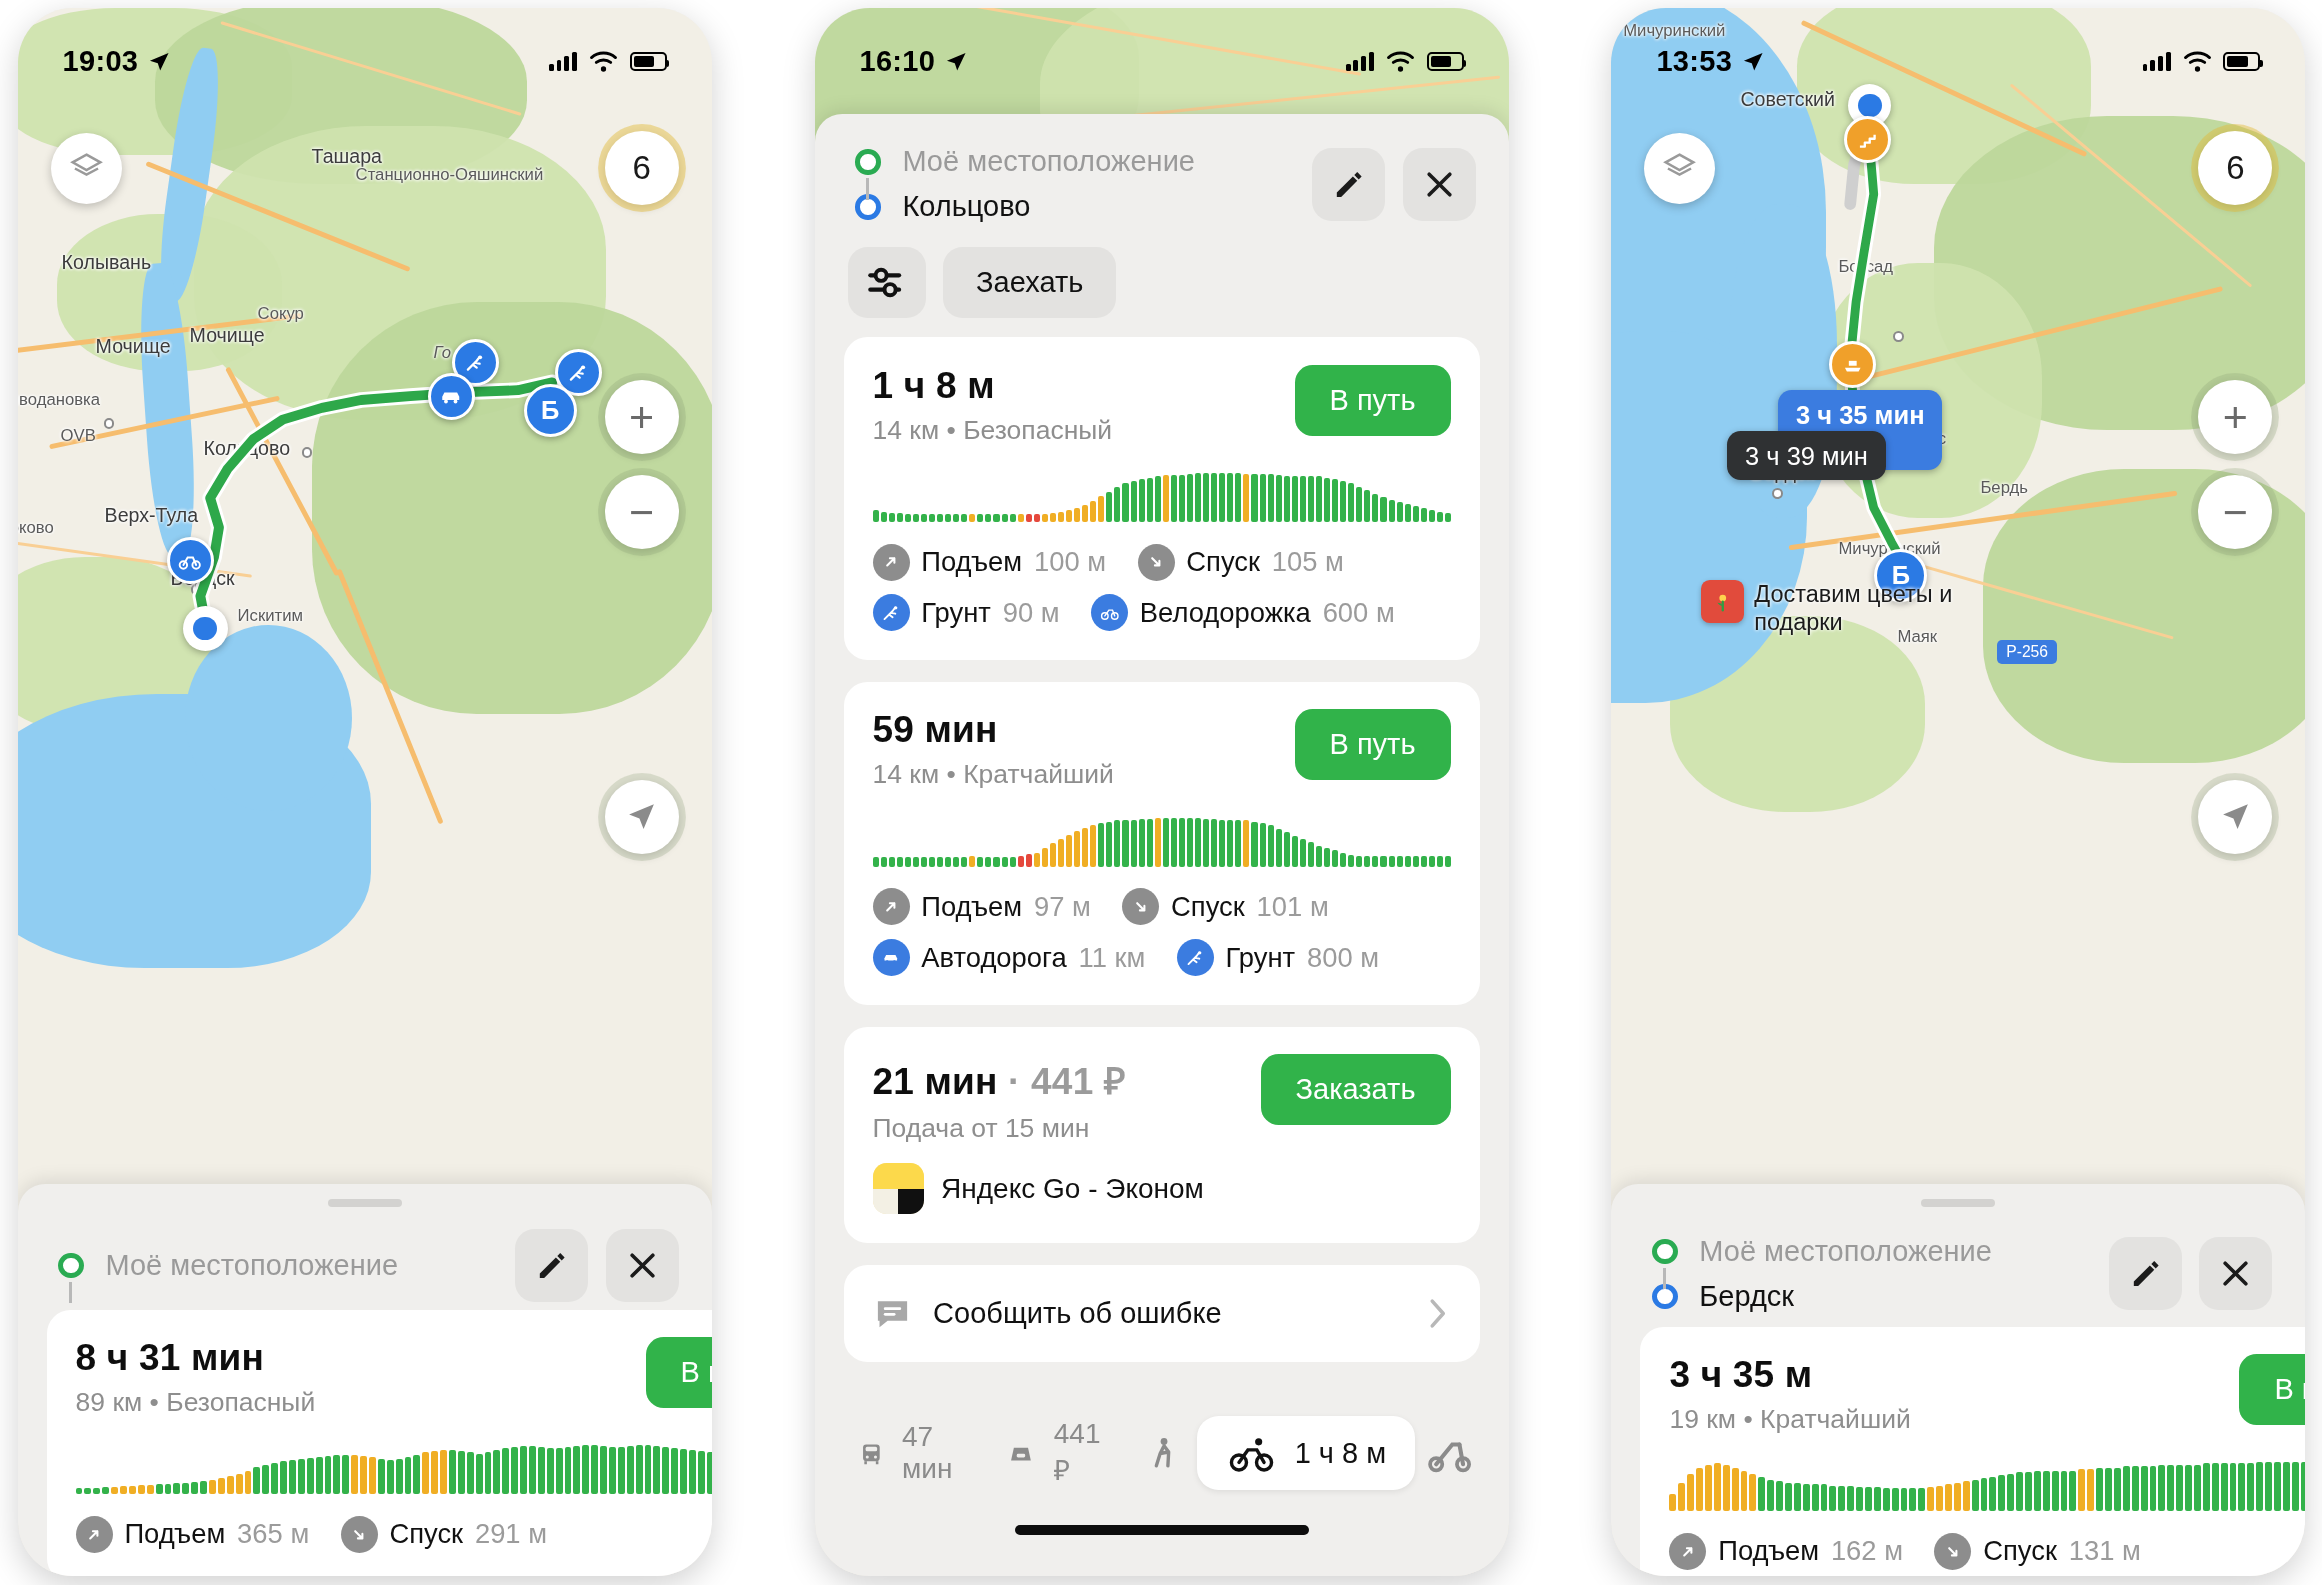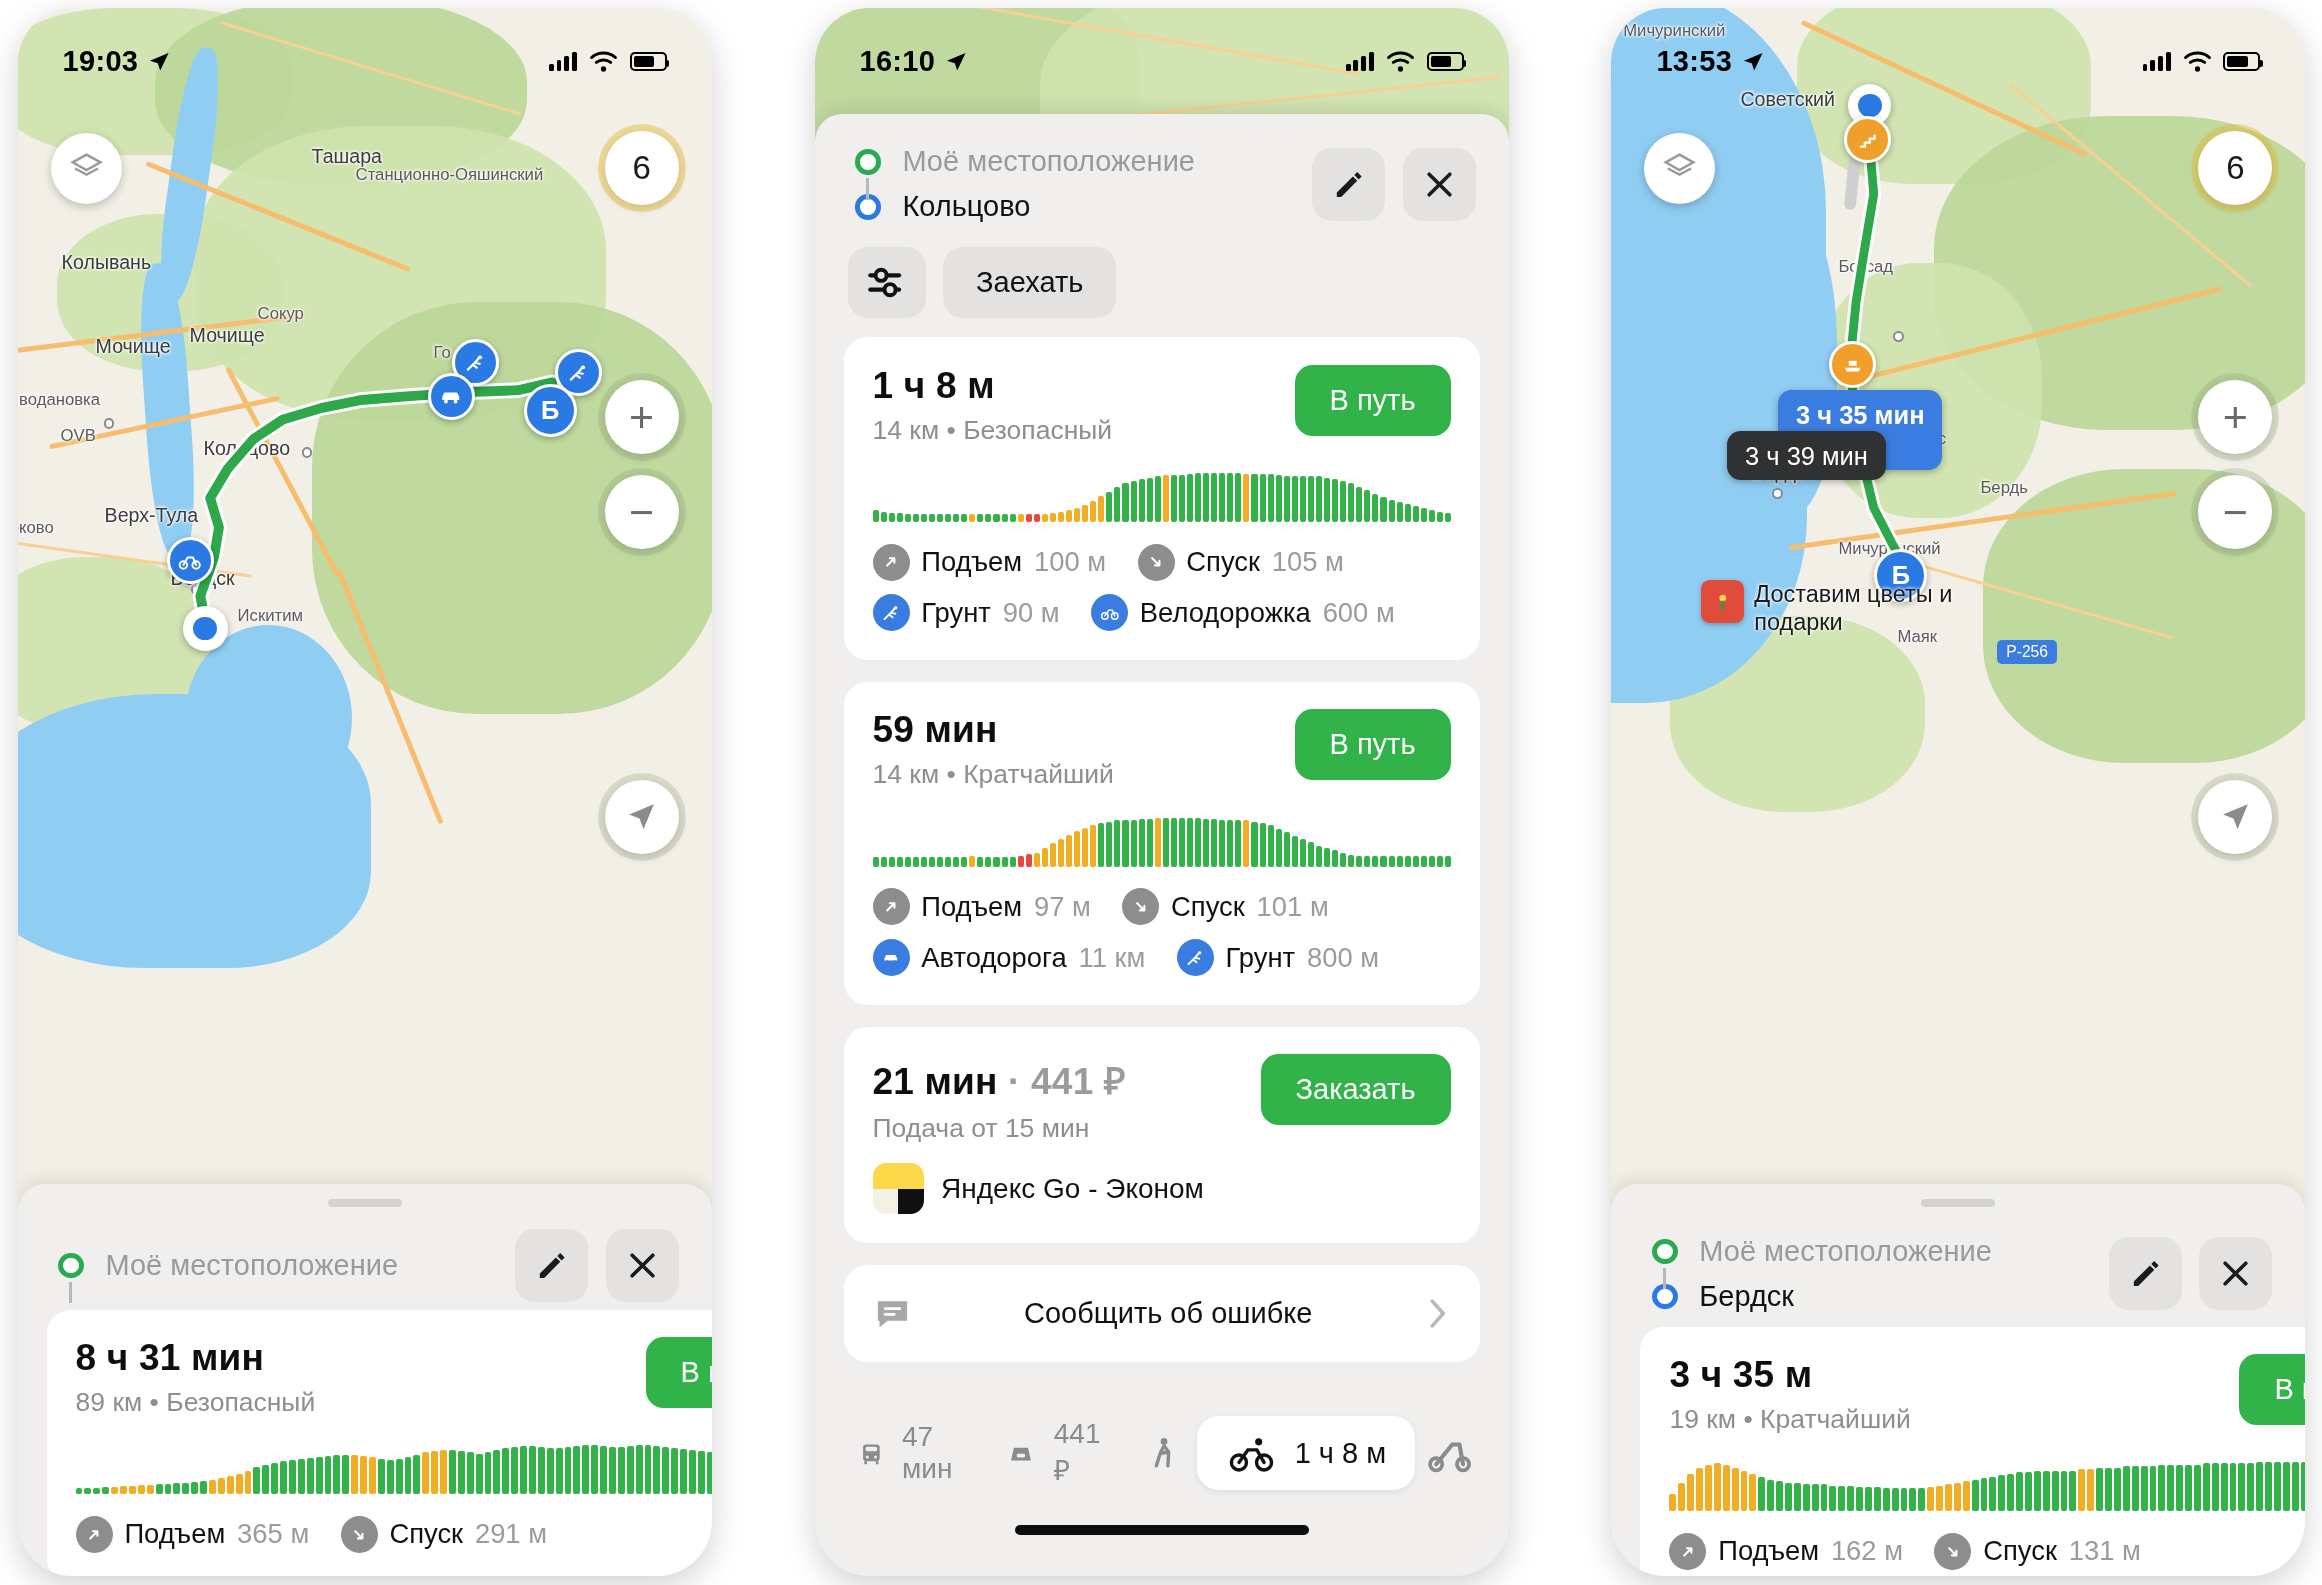--- a/index.html
+++ b/index.html
@@ -100,21 +100,21 @@
   .stat .ico.blue{ background:#3b7ce0; }
   .stat .lbl{ font-size:27.4px; color:#111; }
   .stat .val{ font-size:27.4px; color:#9b9b9b; }
   .taxi-ico{ width:51px;height:51px;border-radius:13.7px; overflow:hidden; position:relative; background:#f5e7b6; flex:0 0 51px;}
   .taxi-ico .q1{ position:absolute; left:0; top:0; width:100%; height:50%; background:#fcd94b;}
   .taxi-ico .q2{ position:absolute; left:0; bottom:0; width:50%; height:50%; background:#f3f0e4;}
   .taxi-ico .q3{ position:absolute; right:0; bottom:0; width:50%; height:50%; background:#101010;}
   .taxi-row{ display:flex; align-items:center; gap:17.6px; margin-top:19.6px;}
   .taxi-name{ font-size:28px; color:#111; font-weight:500;}
   .report-row{ display:flex; align-items:center; gap:21.6px; padding:29px; background:#fff; border-radius:23.5px;}
-  .report-txt{ font-size:29px; color:#111; flex:1;text-align:center;}
+  .report-txt{ font-size:29px; color:#111; flex:1;}
 
   .cards-h{ padding:0 29px; display:flex; gap:21.6px; overflow:hidden;}
   .card.h{ flex:0 0 784px; }
 
   
   .modebar{ display:flex; align-items:center; gap:0; padding:25.5px 23.5px 9.8px 23.5px; justify-content:space-between; }
   .mode{ width:90px; height:74px; display:flex; align-items:center; justify-content:center; }
   .mode.sel{ width:auto; padding:0 29px; gap:17.6px; background:#fff; border-radius:21.6px; box-shadow:0 2px 6.9px rgba(0,0,0,.08);}
   .mode.sel .mtxt{ font-size:29px; color:#111; font-weight:500; white-space:nowrap;}
   .mode .mtxt{ font-size:28px; color:#8b8b8b;}
@@ -189,21 +189,21 @@
       <div class="mdot" style="left:173px;top:576px;"></div>
       <div class="mdot" style="left:284px;top:439px;"></div>
 
       <div class="mlabel" style="left:294px;top:137px;">Ташара</div>
       <div class="mlabel sm" style="left:338px;top:157px;">Станционно-Ояшинский</div>
       <div class="mlabel" style="left:44px;top:243px;">Колывань</div>
       <div class="mlabel sm" style="left:240px;top:296px;">Сокур</div>
       <div class="mlabel" style="left:78px;top:327px;">Мочище</div>
       <div class="mlabel" style="left:172px;top:316px;">Мочище</div>
       <div class="mlabel sm" style="left:-7.8px;top:382px;">иводановка</div>
-      <div class="mlabel sm" style="left:416px;top:335px;">Го</div>
+      <div class="mlabel sm" style="left:416px;top:335px;font-style:italic;">Го</div>
       <div class="mlabel sm" style="left:43px;top:418px;">OVB</div>
       <div class="mlabel" style="left:186px;top:429px;">Кольцово</div>
       <div class="mlabel" style="left:51px;top:496px;margin-left:36px;">Верх-Тула</div>
       <div class="mlabel sm" style="left:-7.8px;top:510px;">оково</div>
       <div class="mlabel" style="left:153px;top:559px;">Бердск</div>
       <div class="mlabel sm" style="left:220px;top:598px;">Искитим</div>
 
       <div class="layers-btn">
         <svg width="37" height="37" viewBox="0 0 24 24">
             <path d="M12 3 L21 8 L12 13 L3 8 Z" fill="none" stroke="#9a9a9a" stroke-width="1.6"></path>

